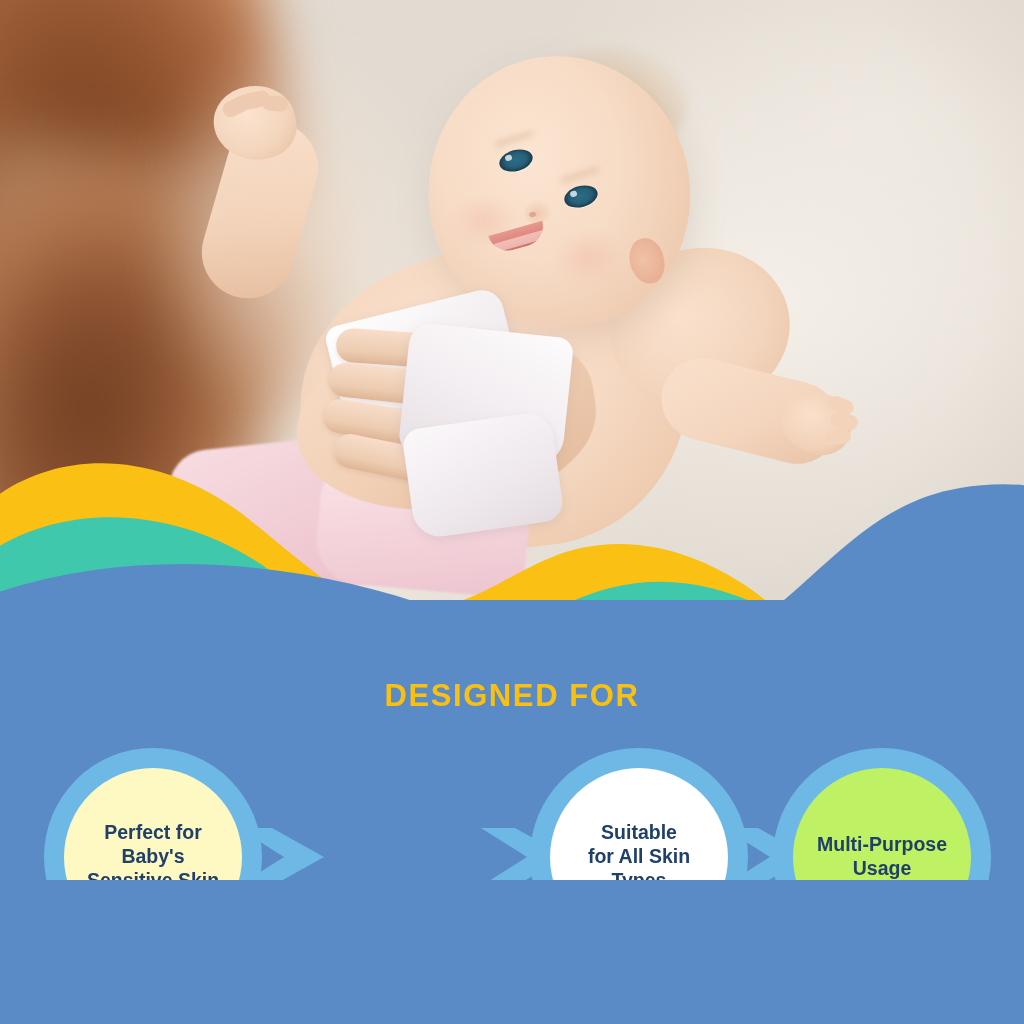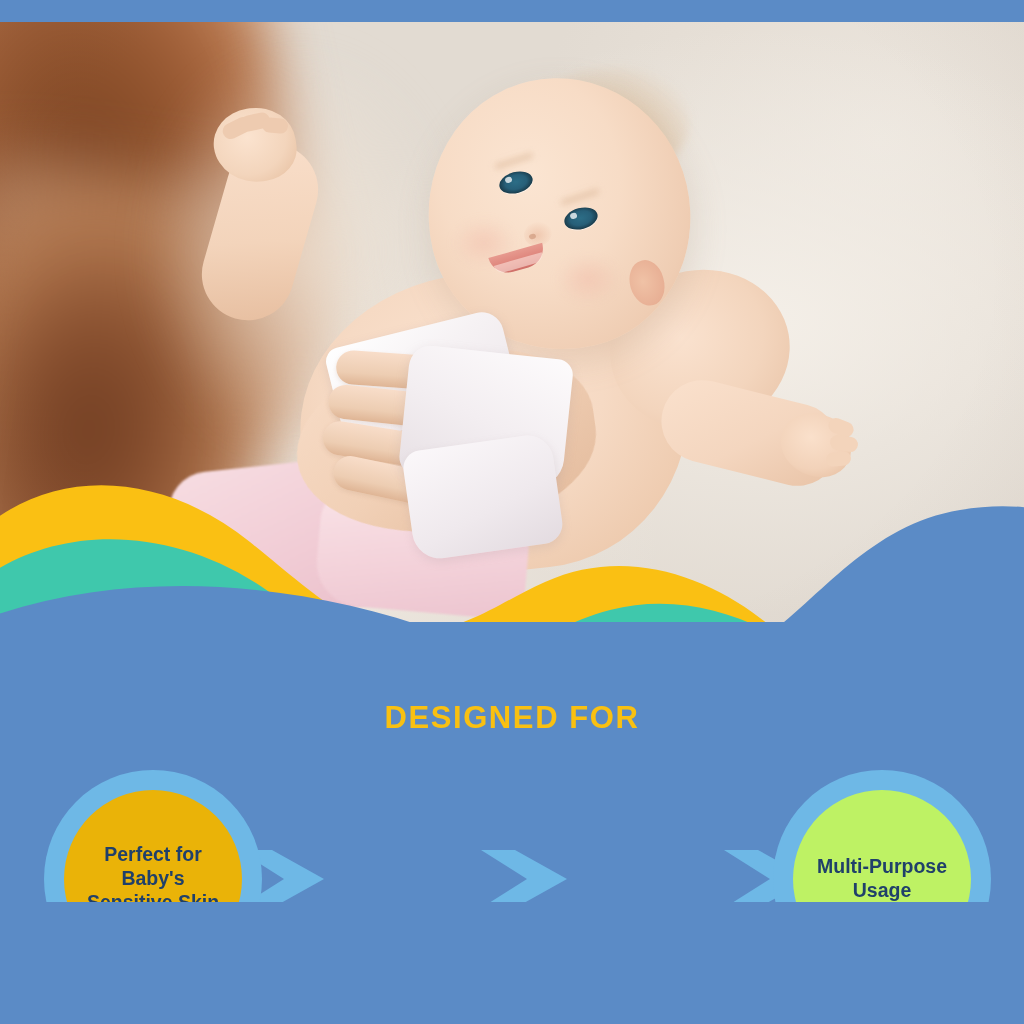--- a/index.html
+++ b/index.html
@@ -2,21 +2,21 @@
 <html><head>
 <meta charset="utf-8">
 <style>
   * { margin:0; padding:0; box-sizing:border-box; }
   html,body { width:1024px; height:1024px; overflow:hidden; }
   body {
     font-family:"Liberation Sans", sans-serif;
     background:#5B8BC6;
     position:relative;
   }
-  #stage { position:relative; width:1024px; height:880px; overflow:hidden; background:#5B8BC6;margin-top:22px; }
+  #stage { position:relative; width:1024px; height:880px; overflow:hidden; background:#5B8BC6; }
 
   
   .photo {
     position:absolute; left:0; top:0; width:1024px; height:620px;
     overflow:hidden;
     background:
       radial-gradient(ellipse 340px 300px at 880px 120px, #ece6de 0%, #e6dfd6 60%, #e2dbd2 100%),
       linear-gradient(160deg,#e9e2d9 0%, #ece6dd 45%, #f2ece4 100%);
   }
   
@@ -358,28 +358,35 @@
           <path d="M0 0 L46 29 L0 58 L34 58 L86 29 L34 0 Z" fill="#6EB8E6"></path>
         </svg>
       </div>
       <div class="conn c2">
         <svg width="86" height="58" viewBox="0 0 86 58" xmlns="http://www.w3.org/2000/svg">
           <path d="M0 0 L46 29 L0 58 L34 58 L86 29 L34 0 Z" fill="#6EB8E6"></path>
         </svg>
       </div>
 
       <div class="bubble b0" style="background: rgb(110, 184, 230);">
-        <div class="inner" style="background: #eab308;">
+        <div class="inner" style="background: #fef9c3;">
           <div class="label" style="color: rgb(32, 64, 106);">Perfect for
 Baby's
 Sensitive Skin</div>
         </div>
       </div>
 
 
+      <div class="bubble b2" style="background: rgb(110, 184, 230);">
+        <div class="inner" style="background: rgb(255, 255, 255);">
+          <div class="label" style="color: rgb(32, 64, 106);">Suitable
+for All Skin
+Types</div>
+        </div>
+      </div>
 
       <div class="bubble b3" style="background: rgb(110, 184, 230);">
         <div class="inner" style="background: #bef264;">
           <div class="label" style="color: rgb(32, 64, 106);">Multi-Purpose
 Usage</div>
         </div>
       </div>
 
     </div>
   </div>

